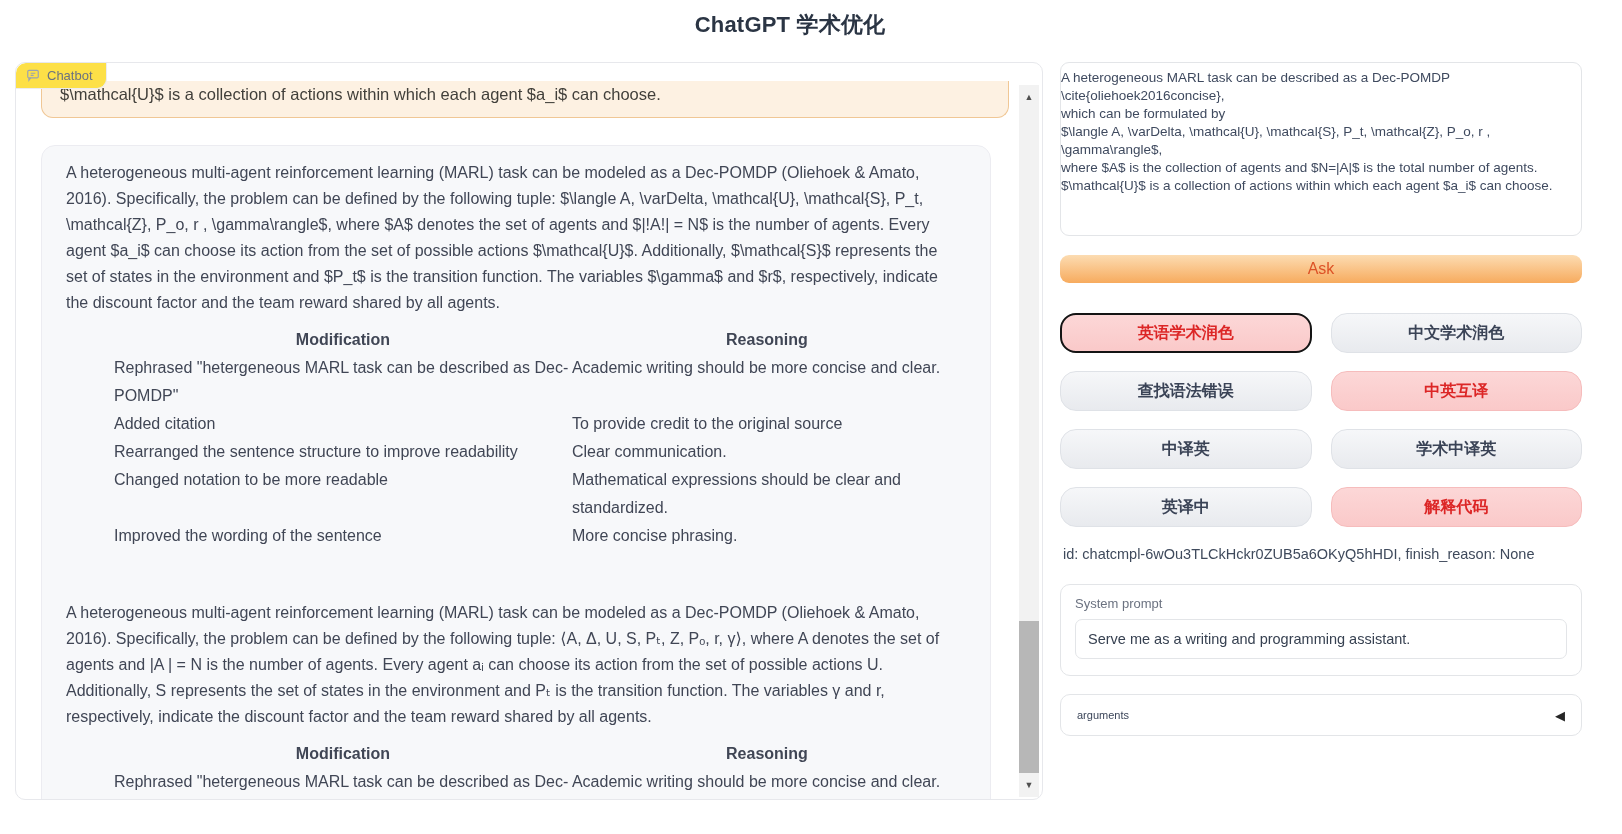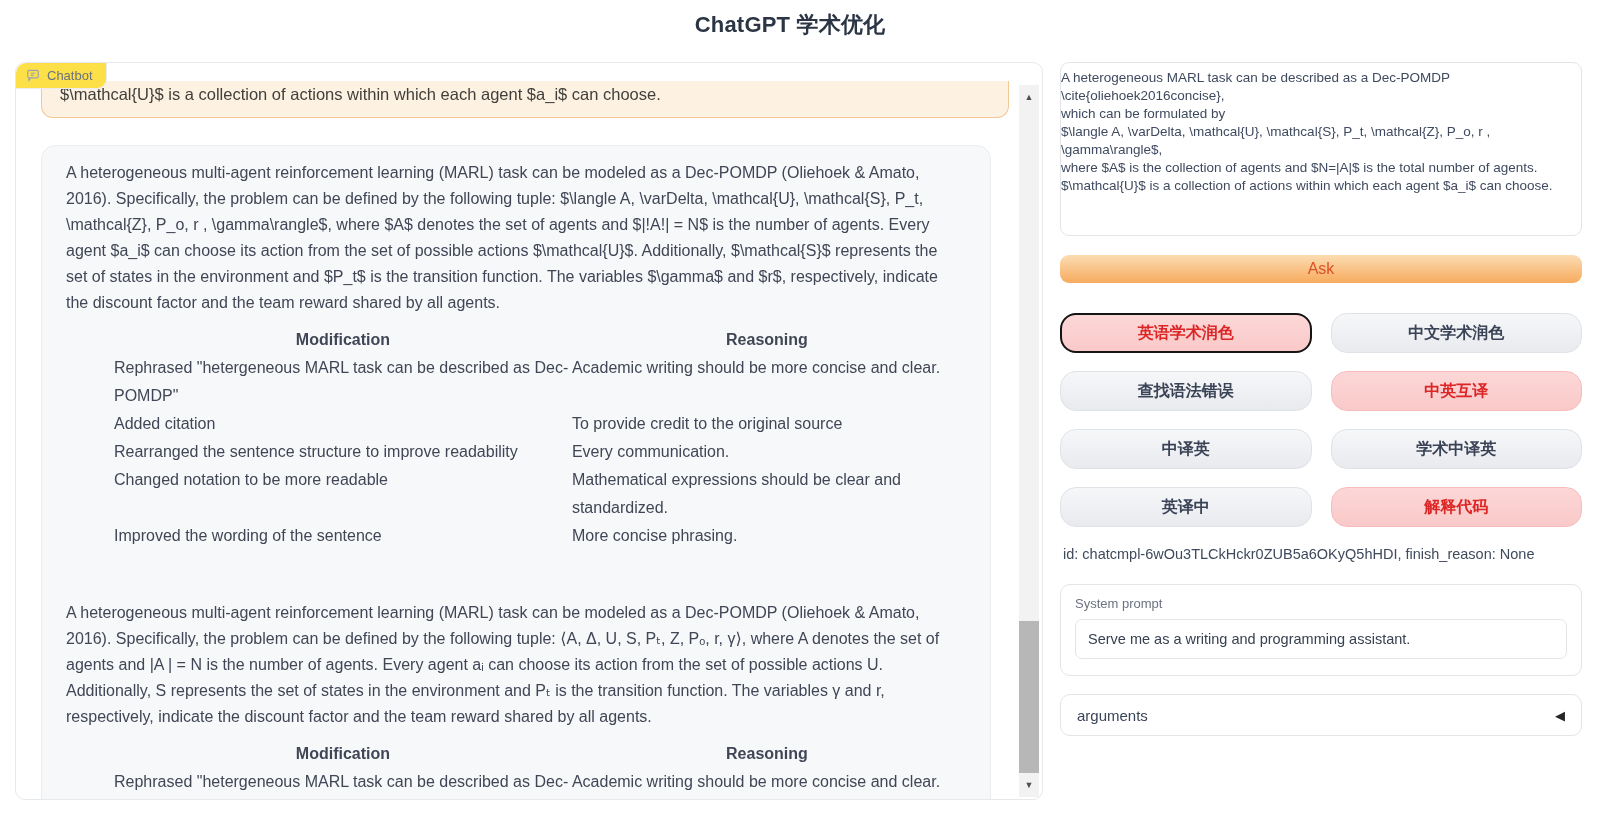--- a/index.html
+++ b/index.html
@@ -65,21 +65,21 @@
   .sp-group { position:absolute; left:1060px; top:584px; width:522px; height:92px;
     border:1px solid #e3e5e8; border-radius:10px; padding:11px 14px; background:#fff; }
   .sp-label { font-size:13px; color:#6b7280; margin-bottom:8px; }
   .sp-input { width:100%; height:40px; border:1px solid #e3e5e8; border-radius:7px; padding:0 12px;
     font-size:14.5px; color:#374151; outline:none;
     font-family:"Liberation Sans","DejaVu Sans",sans-serif; background:#fff; }
 
   .accordion { position:absolute; left:1060px; top:694px; width:522px; height:42px;
     border:1px solid #e3e5e8; border-radius:10px; background:#fff; display:flex; align-items:center;
     justify-content:space-between; padding:0 16px; cursor:pointer; }
-  .accordion .alabel { font-size:15px; color:#3b4559; }
+  .accordion .alabel { font-size:11px; color:#3b4559; }
   .accordion .tri { font-size:13px; color:#262626; }
 </style>
 </head>
 <body>
 
 <div id="app">
 
   <div class="page-title">ChatGPT 学术优化</div>
 
   <div class="chat-panel">
@@ -108,21 +108,21 @@
           <div class="trow">
             <div class="cell">Rephrased "hetergeneous MARL task can be described as Dec-POMDP"</div>
             <div class="cell">Academic writing should be more concise and clear.</div>
           </div>
           <div class="trow">
             <div class="cell">Added citation</div>
             <div class="cell">To provide credit to the original source</div>
           </div>
           <div class="trow">
             <div class="cell">Rearranged the sentence structure to improve readability</div>
-            <div class="cell">Every communication.</div>
+            <div class="cell">Clear communication.</div>
           </div>
           <div class="trow">
             <div class="cell">Changed notation to be more readable</div>
             <div class="cell">Mathematical expressions should be clear and standardized.</div>
           </div>
           <div class="trow">
             <div class="cell">Improved the wording of the sentence</div>
             <div class="cell">More concise phrasing.</div>
           </div>
         </div>

